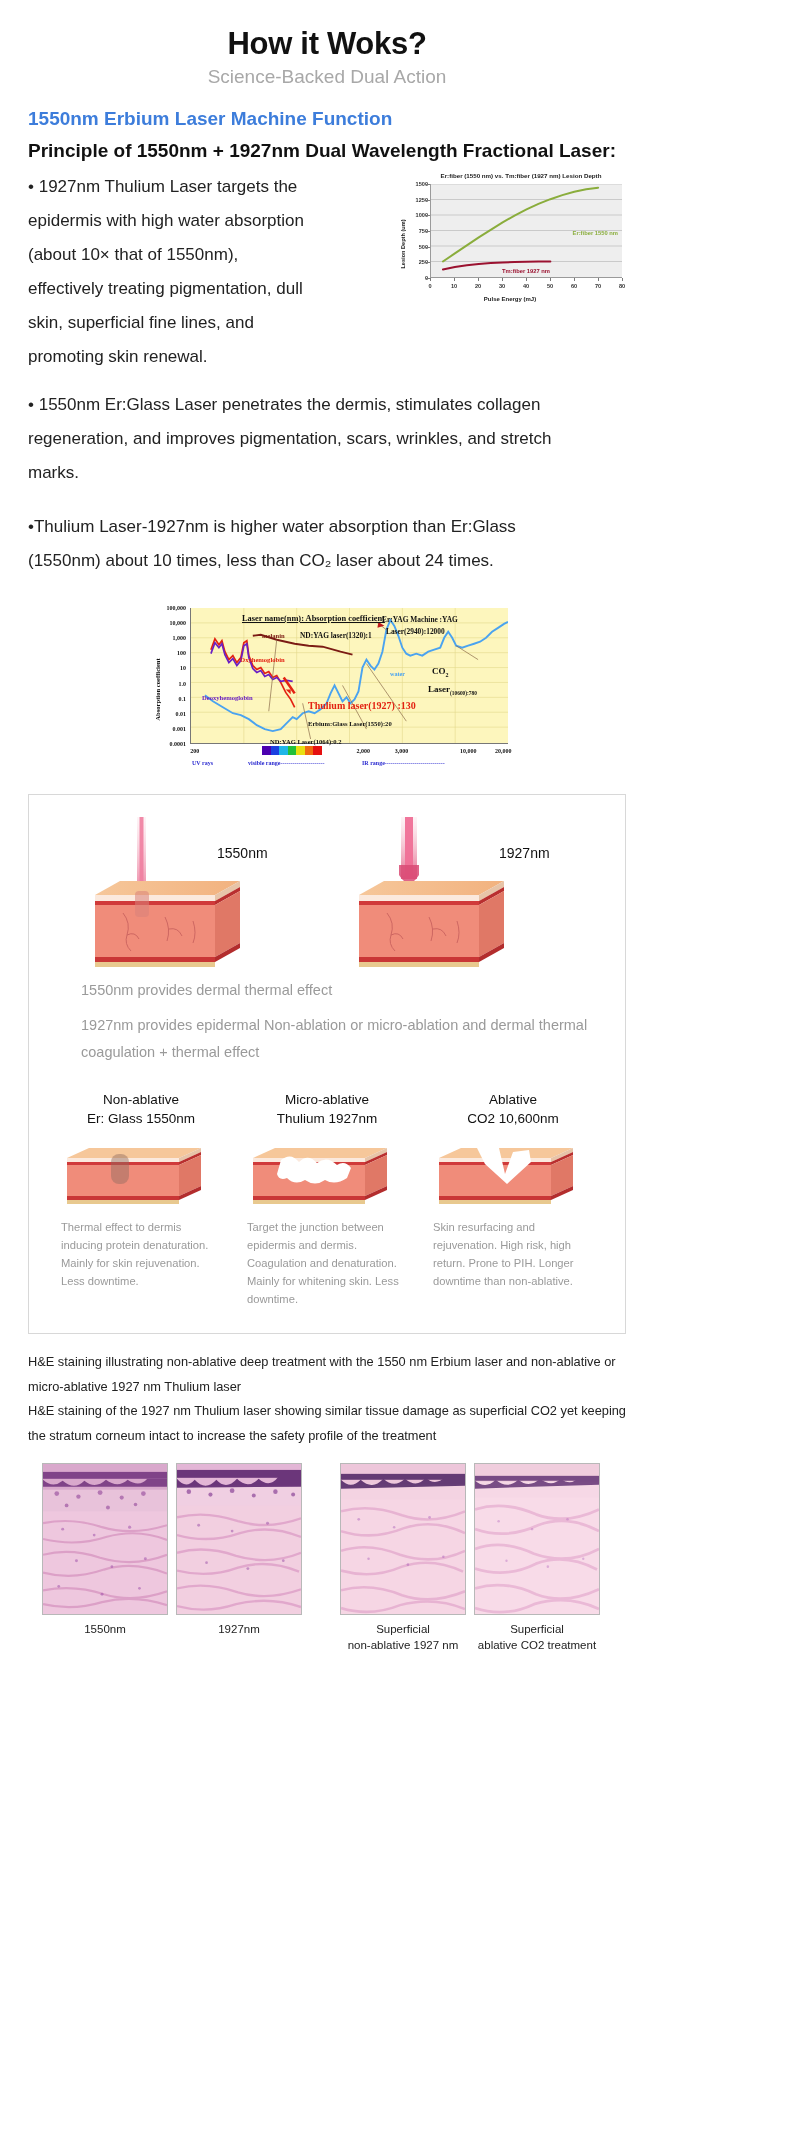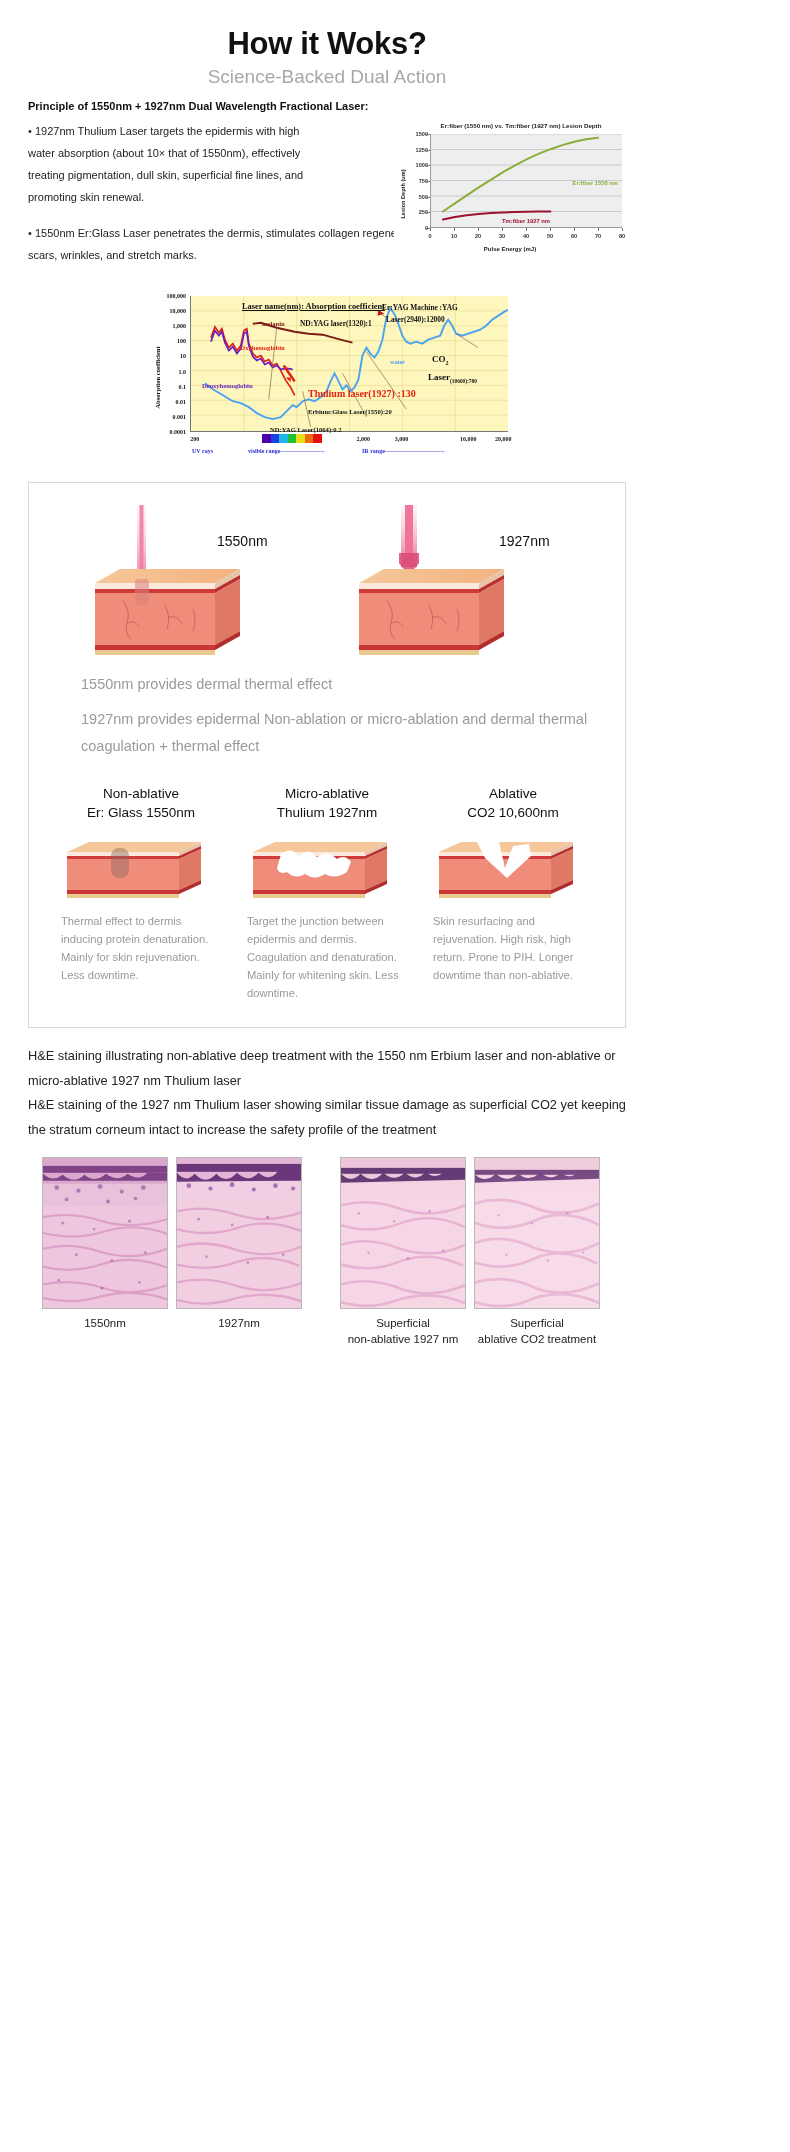--- a/index.html
+++ b/index.html
@@ -18,28 +18,28 @@
   .hero-title {
     font-size: 31px; font-weight: bold; letter-spacing: -0.3px; color: #111;
   }
   .hero-sub { font-size: 19px; color: #a8a8a8; margin-top: 4px; font-weight: normal; }
 
   .section-title {
     color: #3d7ddb; font-size: 19px; font-weight: bold;
     padding: 16px 0 2px 28px;
   }
   .principle {
-    font-size: 11px; font-weight: bold; color: #111;
+    font-size: 19px; font-weight: bold; color: #111;
     padding: 8px 0 4px 28px;
   }
 
   
   .top-block { position: relative; padding: 4px 28px 0 28px; }
   .para {
-    font-size: 11px; line-height: 2.0; color: #222;
+    font-size: 17px; line-height: 2.0; color: #222;
     max-width: 290px; margin-bottom: 2px;
   }
   .para.wide { max-width: 540px; }
   .para.full { max-width: 545px; }
 
   
   .chart1 {
     position: absolute; right: 28px; top: 6px;
     width: 232px; height: 143px;
     background: #fff;
@@ -115,21 +115,21 @@
   .framed {
     margin: 22px 28px 0; border: 1px solid #d8d8d8; padding: 22px 24px 24px;
     position: relative;
   }
   .skin-row { display: flex; justify-content: space-around; align-items: flex-start; }
   .skin-col { width: 250px; position: relative; text-align: center; }
   .beam-label { font-size: 14px; color: #111; }
   .beam-stage { position: relative; height: 150px; }
 
   .grey-line { color: #9a9a9a; font-size: 14.5px; line-height: 1.85; }
-  .grey-block { margin-top: 16px; padding-left: 28px; }
+  .grey-block { margin-top: 10px; padding-left: 28px; }
 
   .tri-row { display: flex; justify-content: space-between; margin-top: 26px; padding: 0 8px; }
   .tri-col { width: 160px; }
   .tri-head { text-align: center; font-size: 13.5px; color: #111; line-height: 1.35; }
   .tri-img { margin-top: 12px; height: 66px; position: relative; }
   .tri-desc {
     margin-top: 12px; font-size: 11.2px; color: #9a9a9a; line-height: 1.62;
   }
 
   
@@ -143,25 +143,27 @@
 </head>
 <body>
 
 <div class="page">
 
   <div class="hero">
     <div class="hero-title">How it Woks?</div>
     <div class="hero-sub">Science-Backed Dual Action</div>
   </div>
 
+  <div class="section-title">1550nm Erbium Laser Machine Function</div>
   <div class="principle">Principle of 1550nm + 1927nm Dual Wavelength Fractional Laser:</div>
 
   <div class="top-block">
     <div class="para">• 1927nm Thulium Laser targets the epidermis with high water absorption (about 10× that of 1550nm), effectively treating pigmentation, dull skin, superficial fine lines, and promoting skin renewal.</div>
     <div class="para wide" style="margin-top:14px">• 1550nm Er:Glass Laser penetrates the dermis, stimulates collagen regeneration, and improves pigmentation, scars, wrinkles, and stretch marks.</div>
+    <div class="para full" style="margin-top:20px">•Thulium Laser-1927nm is higher water absorption than Er:Glass (1550nm) about 10 times, less than CO₂ laser about 24 times.</div>
 
     <div class="chart1">
       <div class="chart1-title">Er:fiber (1550 nm) vs. Tm:fiber (1927 nm) Lesion Depth</div>
       <div class="chart1-body">
         <div class="c1-axistitle-y">Lesion Depth (um)</div>
         <div class="c1-plot" id="c1plot">
           <svg id="c1svg" width="100%" height="100%" viewBox="0 0 192 94" preserveAspectRatio="none">
               <line x1="0" y1="78.33333333333333" x2="192" y2="78.33333333333333" stroke="#b9b9b9" stroke-width="0.7"></line>
               <line x1="0" y1="62.66666666666667" x2="192" y2="62.66666666666667" stroke="#b9b9b9" stroke-width="0.7"></line>
               <line x1="0" y1="47" x2="192" y2="47" stroke="#b9b9b9" stroke-width="0.7"></line>

